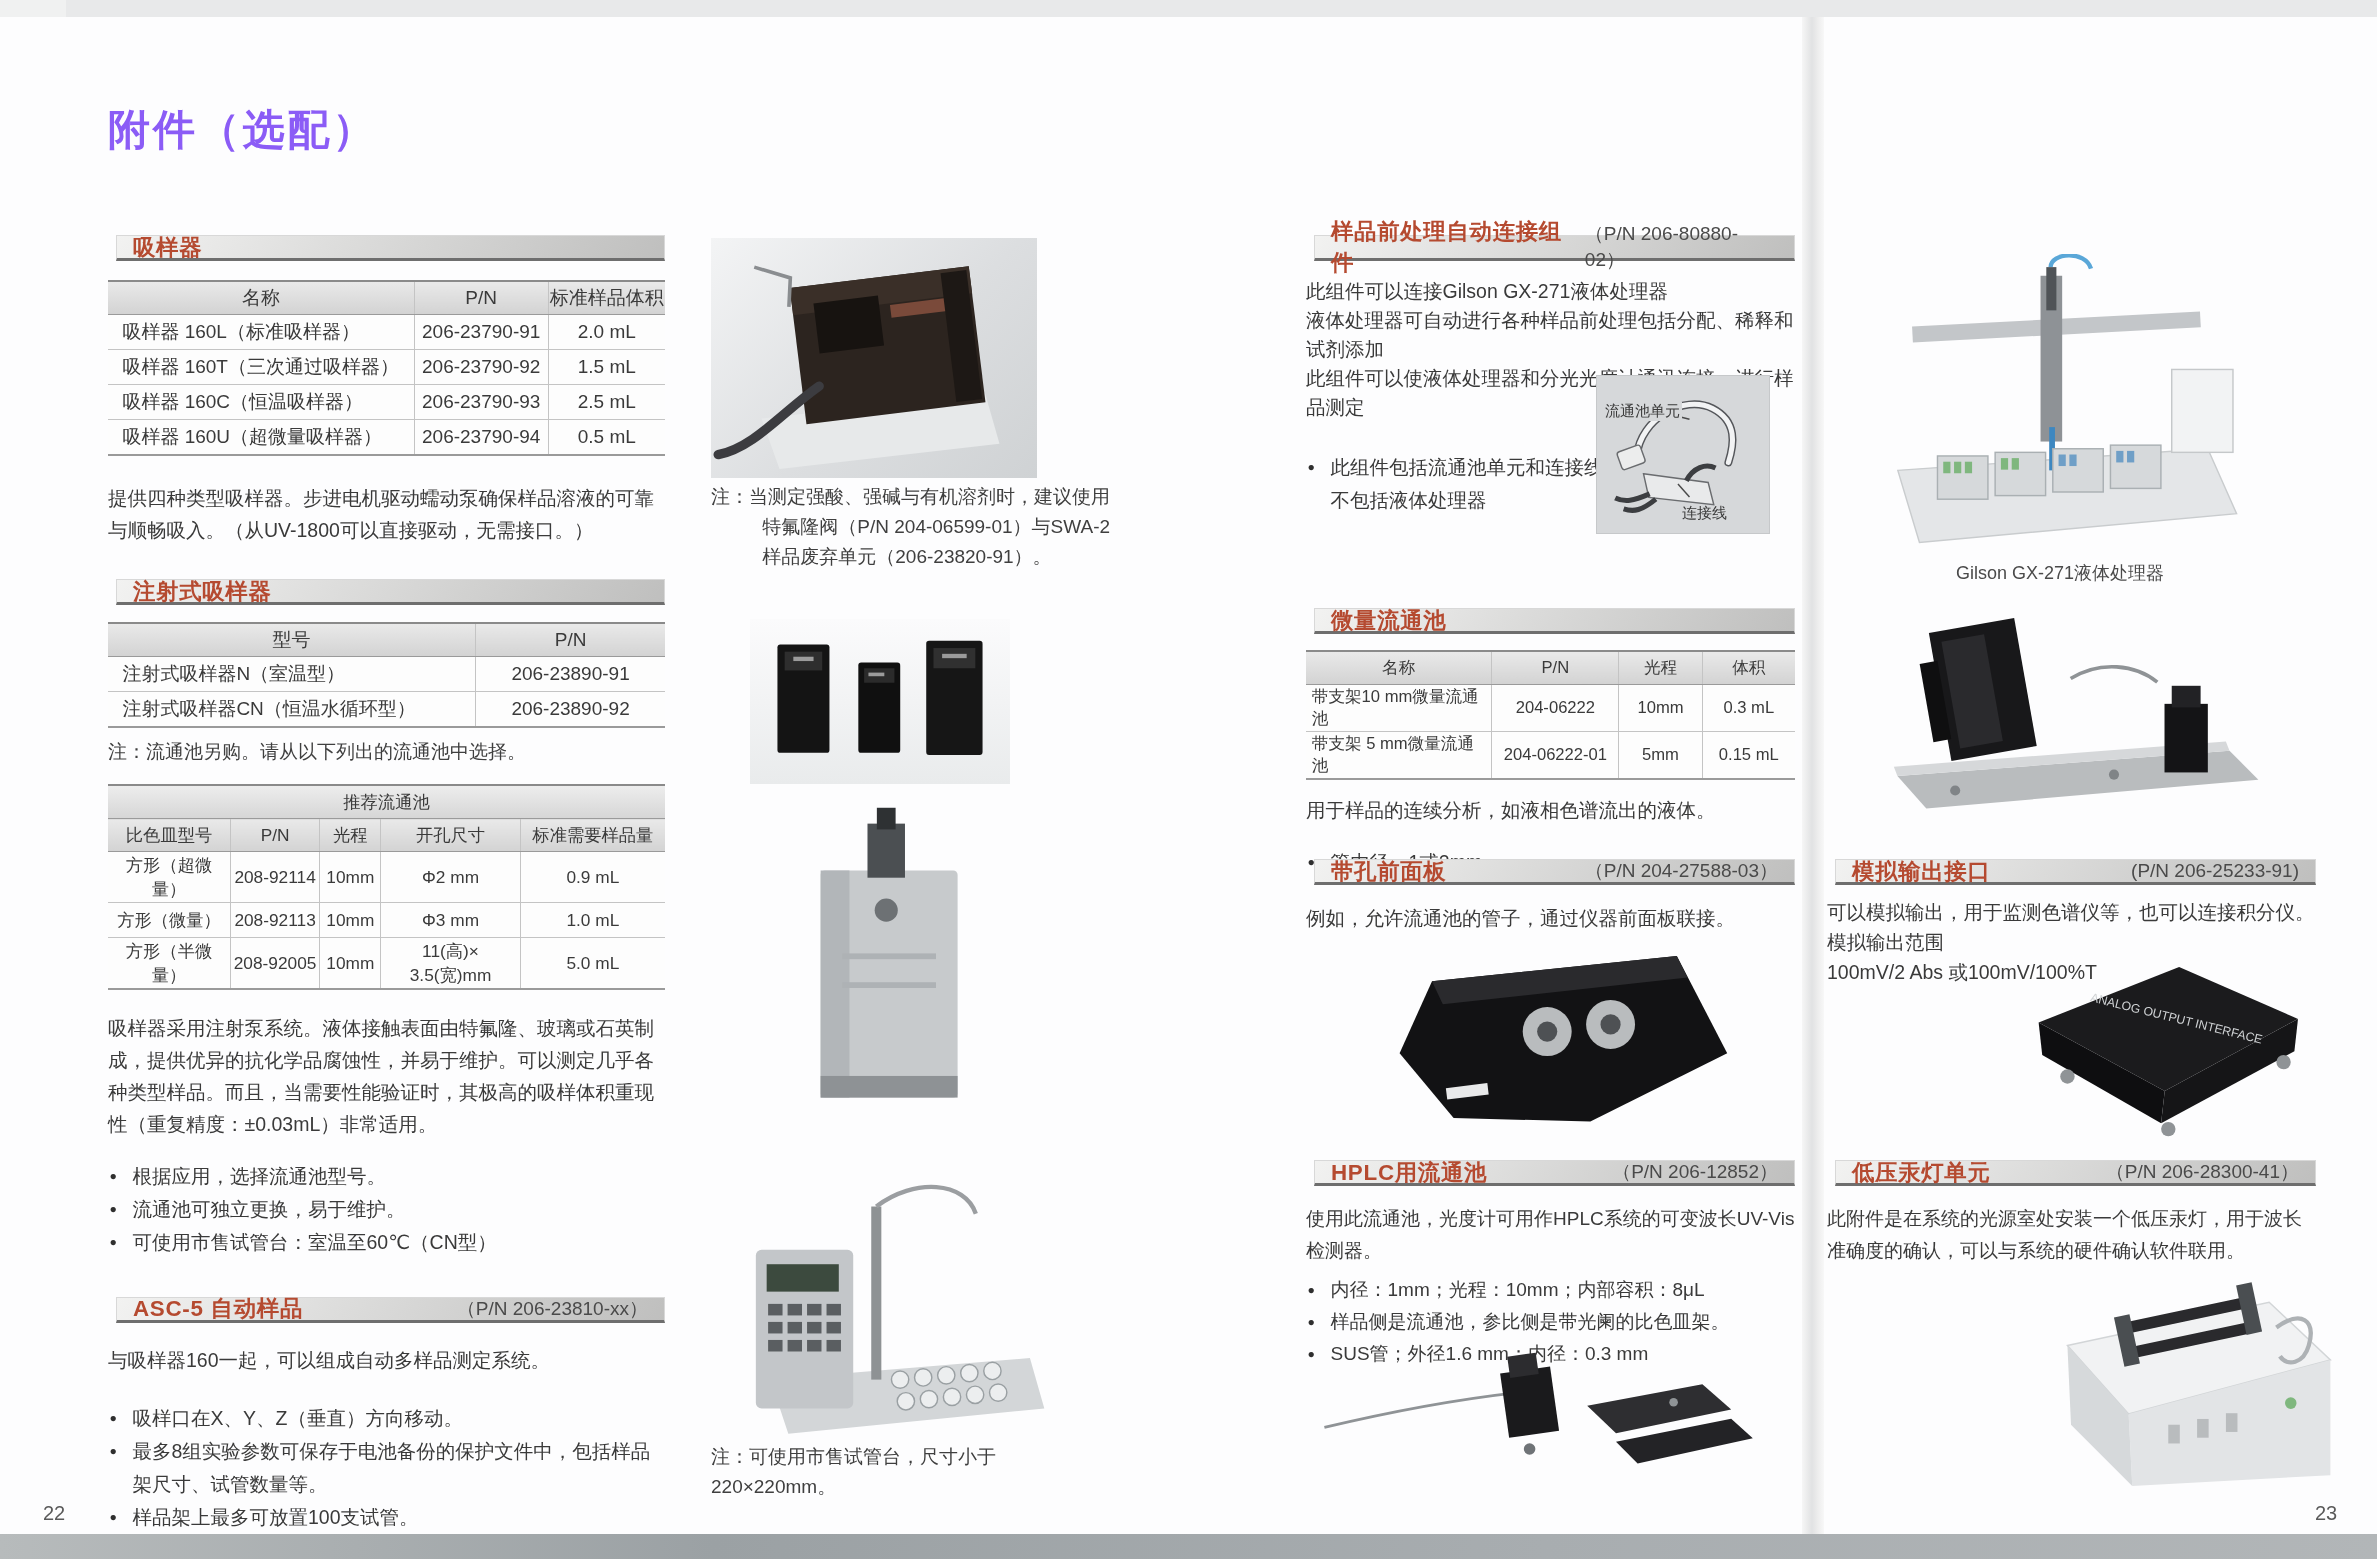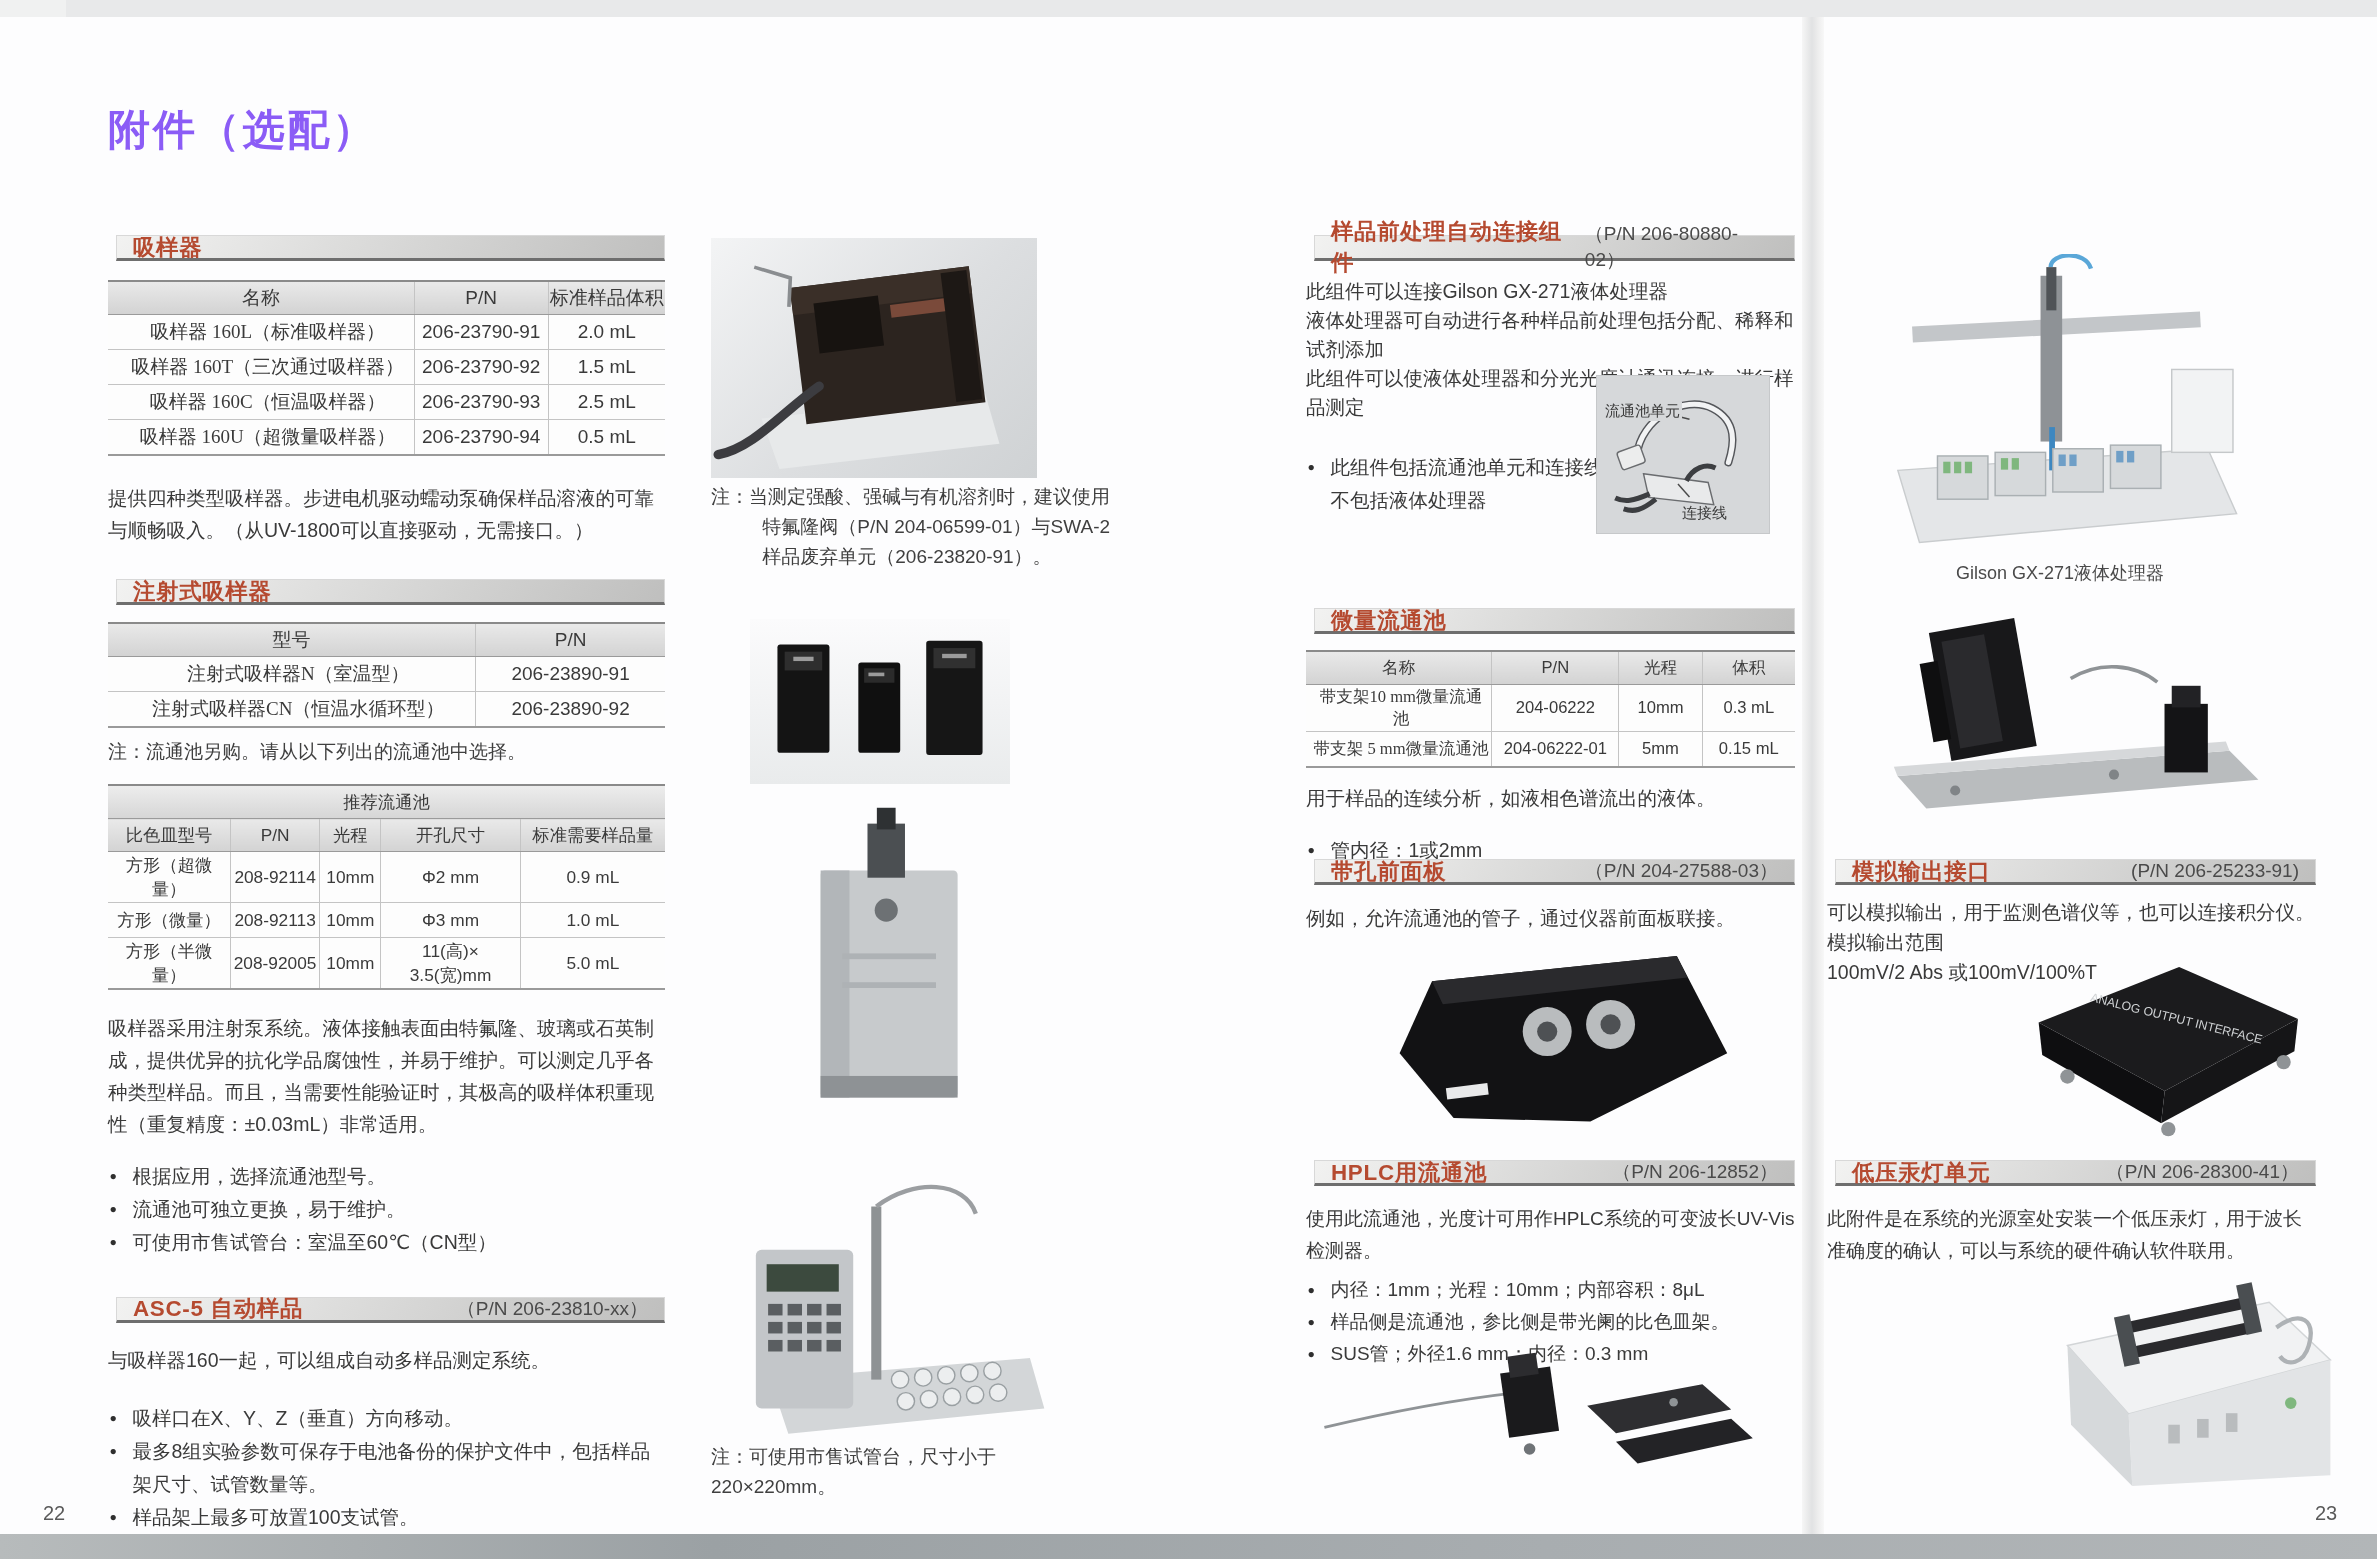--- a/index.html
+++ b/index.html
@@ -31,21 +31,21 @@
   .secbar .secpn{color:#4a4a4a;font-size:19px;}
 
   
   table.t{width:100%;border-collapse:collapse;table-layout:fixed;}
   table.t th{font-weight:normal;background:linear-gradient(180deg,#e9e9e9,#d3d3d3);
     border-top:2.2px solid #8a8a8a;border-bottom:1.4px solid #9a9a9a;height:30px;
     }
   table.t td{height:32px;border-bottom:0.7px solid #c4c4c4;text-align:center;background:#fdfdfd;}
   table.t tr:last-child td{border-bottom:2.2px solid #9a9a9a;}
   table.t .vline{border-left:0.7px solid #c4c4c4;}
-  table.t td.lft{text-align:center;padding-left:14.4px;font-family:Liberation Serif, serif;}
+  table.t td.lft{text-align:left;padding-left:14.4px;}
   table.t .span-head{background:linear-gradient(180deg,#ededed,#d6d6d6);
     border-top:2.2px solid #8a8a8a;border-bottom:0.7px solid #9a9a9a;font-weight:normal;}
   .t26{font-size:19px;} .t24{font-size:17.3px;} .t23{font-size:16.6px;}
 
   .para{font-size:19.5px;line-height:32px;color:#3a3a3a;}
   .note{font-size:19px;line-height:30px;color:#3f3f3f;}
   .hang{padding-left:2.7em;text-indent:-2.7em;}
   ul.blt{list-style:none;margin:0;padding:0;}
   ul.blt li{position:relative;padding-left:24.5px;font-size:19.5px;line-height:33px;color:#3a3a3a;}
   ul.blt li::before{content:"●";position:absolute;left:1.4px;top:0;font-size:12.3px;color:#2f2f2f;}

